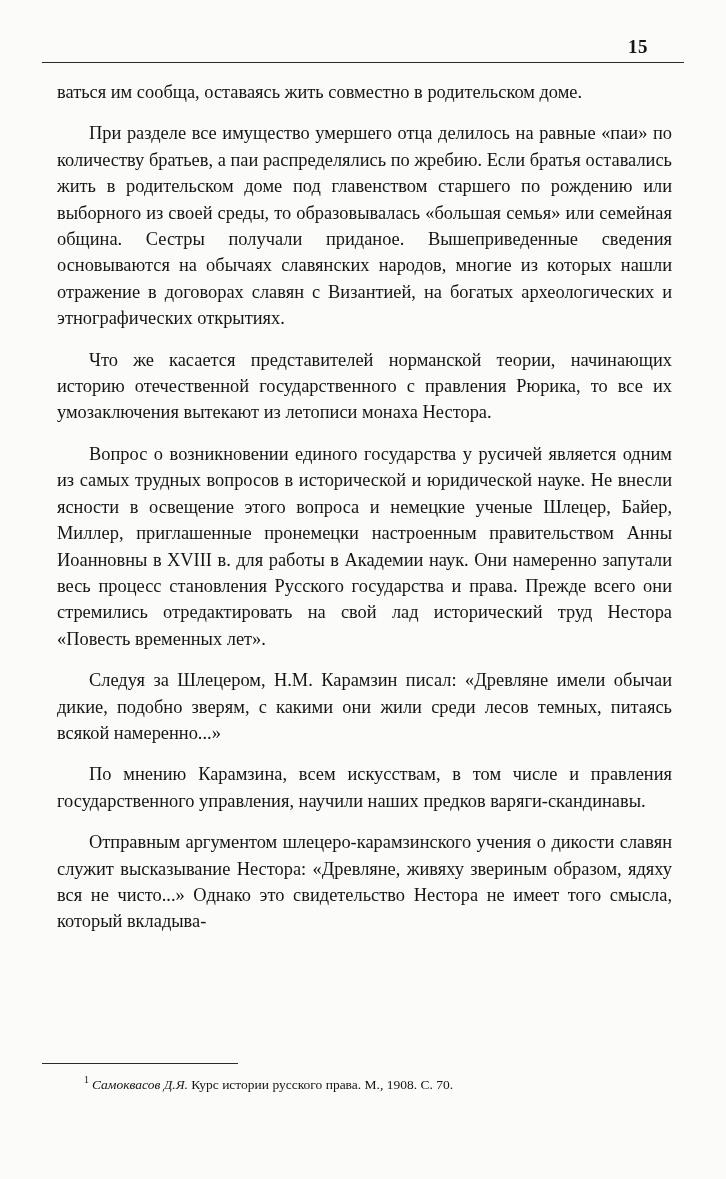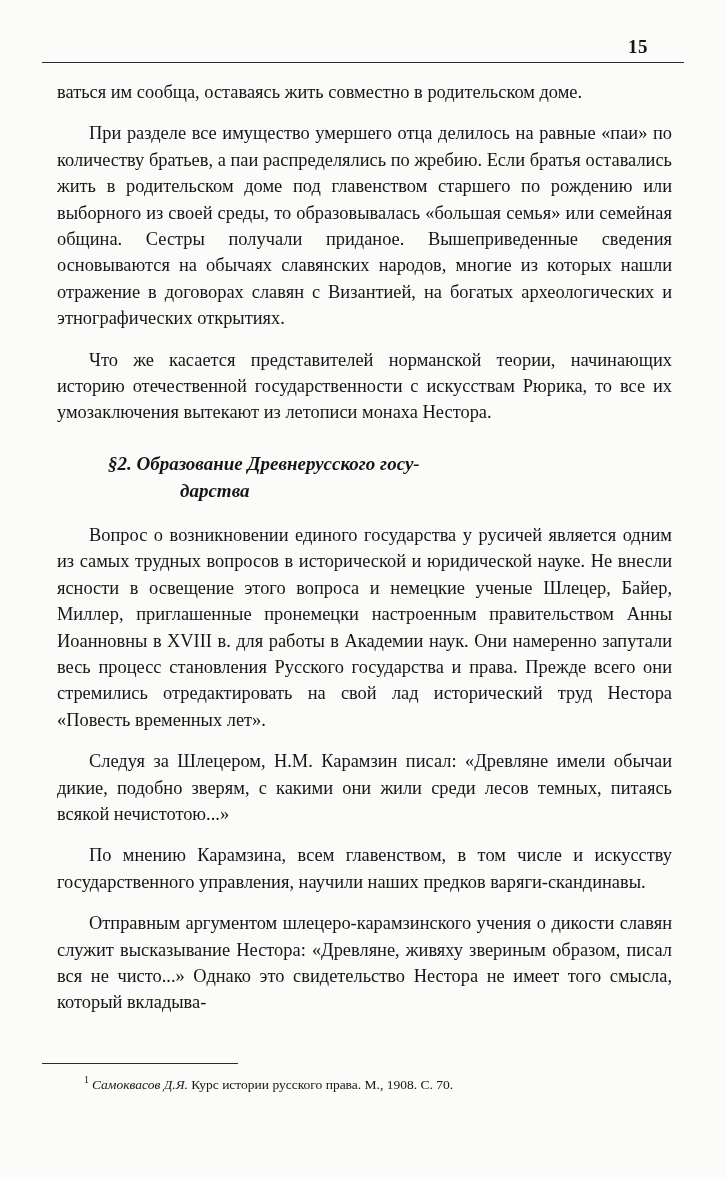--- a/index.html
+++ b/index.html
@@ -108,33 +108,29 @@
 <div class="page">
 
   <div class="page-number">15</div>
 
   <div class="rule-top"></div>
 
   <div class="content">
 
     <p>ваться им сообща, оставаясь жить совместно в родительском доме.</p>
     <p class="indent">При разделе все имущество умершего отца делилось на равные «паи» по количеству братьев, а паи распределялись по жребию. Если братья оставались жить в родительском доме под главенством старшего по рождению или выборного из своей среды, то образовывалась «большая семья» или семейная община. Сестры получали приданое. Вышеприведенные сведения основываются на обычаях славянских народов, многие из которых нашли отражение в договорах славян с Византией, на богатых археологических и этнографических открытиях.</p>
-    <p class="indent">Что же касается представителей норманской теории, начинающих историю отечественной государственности с искусствам Рюрика, то все их умозаключения вытекают из летописи монаха Нестора.</p>
+    <p class="indent">Что же касается представителей норманской теории, начинающих историю отечественной государственного с правления Рюрика, то все их умозаключения вытекают из летописи монаха Нестора.</p>
 
-    <div class="heading">
-      <span>§2. Образование Древнерусского госу-</span>
-      <span class="line2">дарства</span>
-    </div>
 
     <p class="indent">Вопрос о возникновении единого государства у русичей является одним из самых трудных вопросов в исторической и юридической науке. Не внесли ясности в освещение этого вопроса и немецкие ученые Шлецер, Байер, Миллер, приглашенные пронемецки настроенным правительством Анны Иоанновны в XVIII в. для работы в Академии наук. Они намеренно запутали весь процесс становления Русского государства и права. Прежде всего они стремились отредактировать на свой лад исторический труд Нестора «Повесть временных лет».</p>
 
 
-    <p class="indent">Следуя за Шлецером, Н.М. Карамзин писал: «Древляне имели обычаи дикие, подобно зверям, с какими они жили среди лесов темных, питаясь всякой нечистотою...»</p>
-    <p class="indent">По мнению Карамзина, всем главенством, в том числе и искусству государственного управления, научили наших предков варяги-скандинавы.</p>
-    <p class="indent">Отправным аргументом шлецеро-карамзинского учения о дикости славян служит высказывание Нестора: «Древляне, живяху звериным образом, писал вся не чисто...» Однако это свидетельство Нестора не имеет того смысла, который вкладыва-</p>
+    <p class="indent">Следуя за Шлецером, Н.М. Карамзин писал: «Древляне имели обычаи дикие, подобно зверям, с какими они жили среди лесов темных, питаясь всякой намеренно...»</p>
+    <p class="indent">По мнению Карамзина, всем искусствам, в том числе и правления государственного управления, научили наших предков варяги-скандинавы.</p>
+    <p class="indent">Отправным аргументом шлецеро-карамзинского учения о дикости славян служит высказывание Нестора: «Древляне, живяху звериным образом, ядяху вся не чисто...» Однако это свидетельство Нестора не имеет того смысла, который вкладыва-</p>
 
   </div>
 
   <div class="footnote-area">
     <div class="footnote-rule"></div>
     <div class="footnote"><span class="marker">1</span><span class="src">Самоквасов Д.Я.</span><span> Курс истории русского права. М., 1908. С. 70.</span></div>
   </div>
 
 </div>
 

